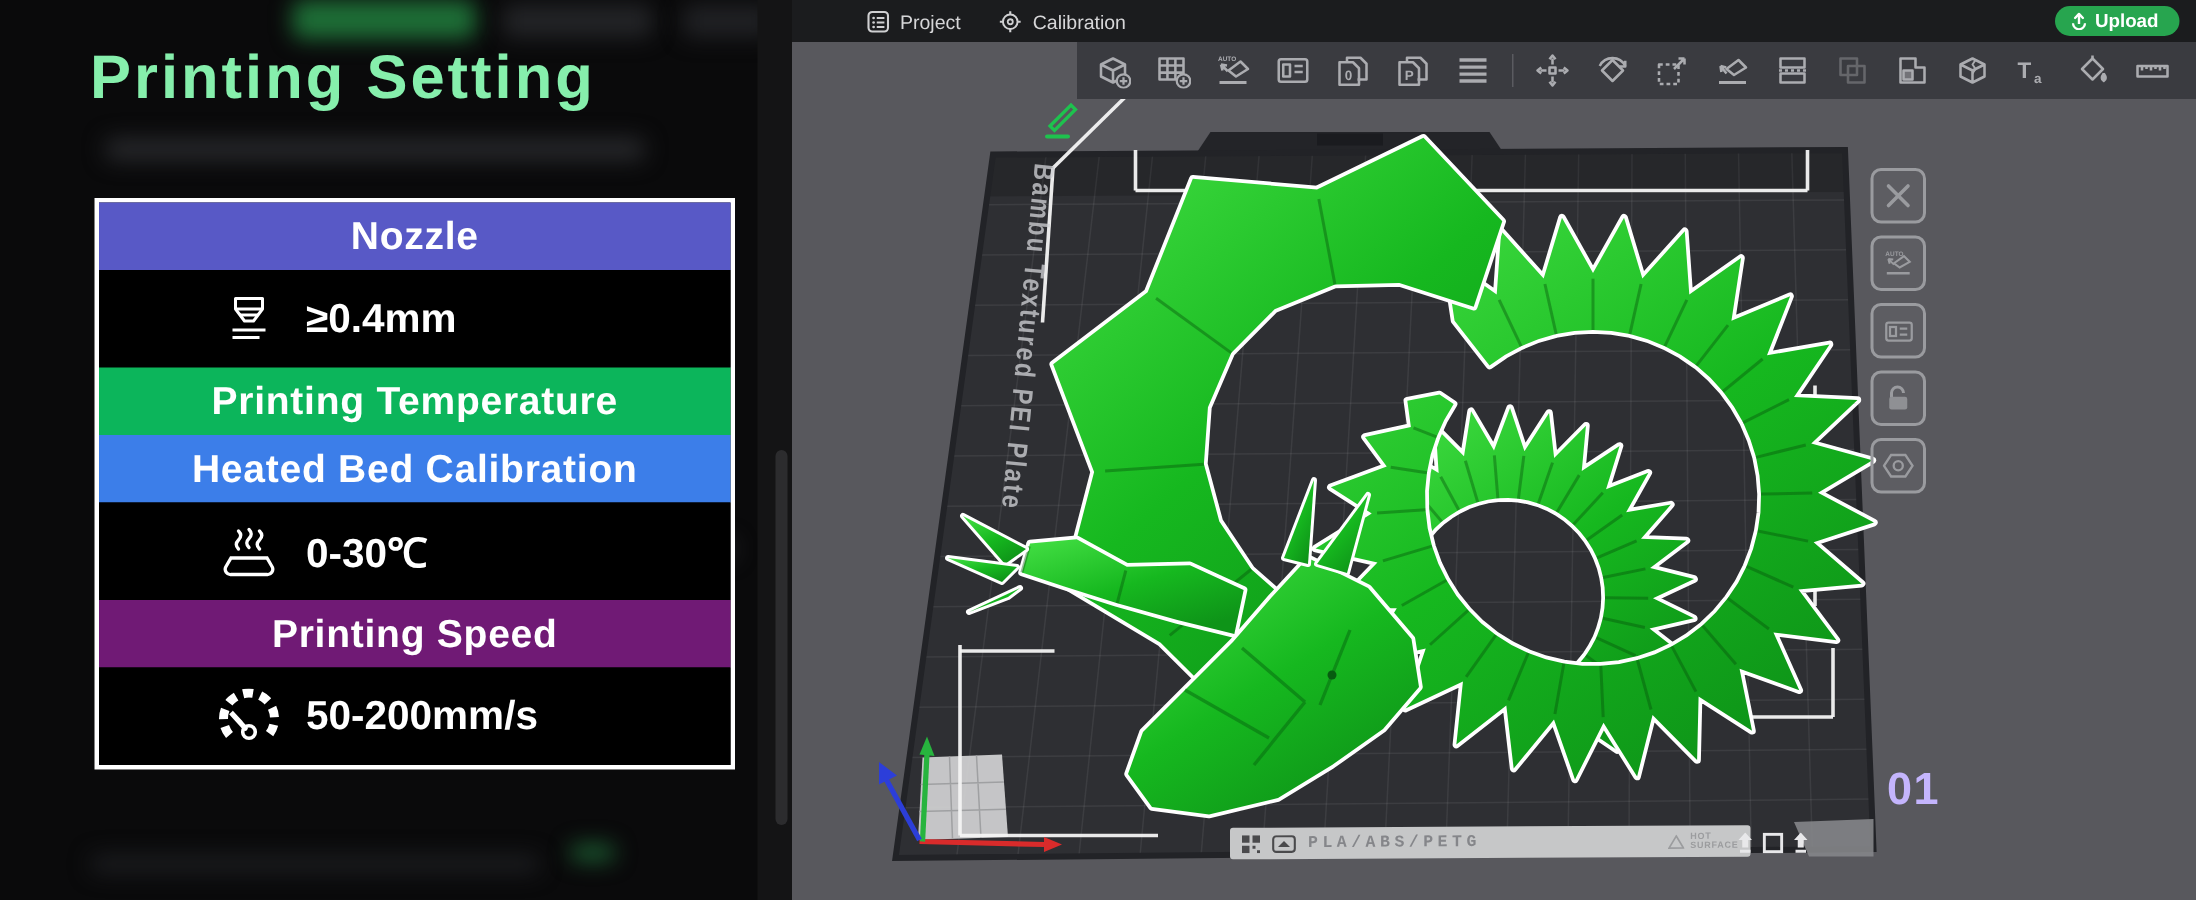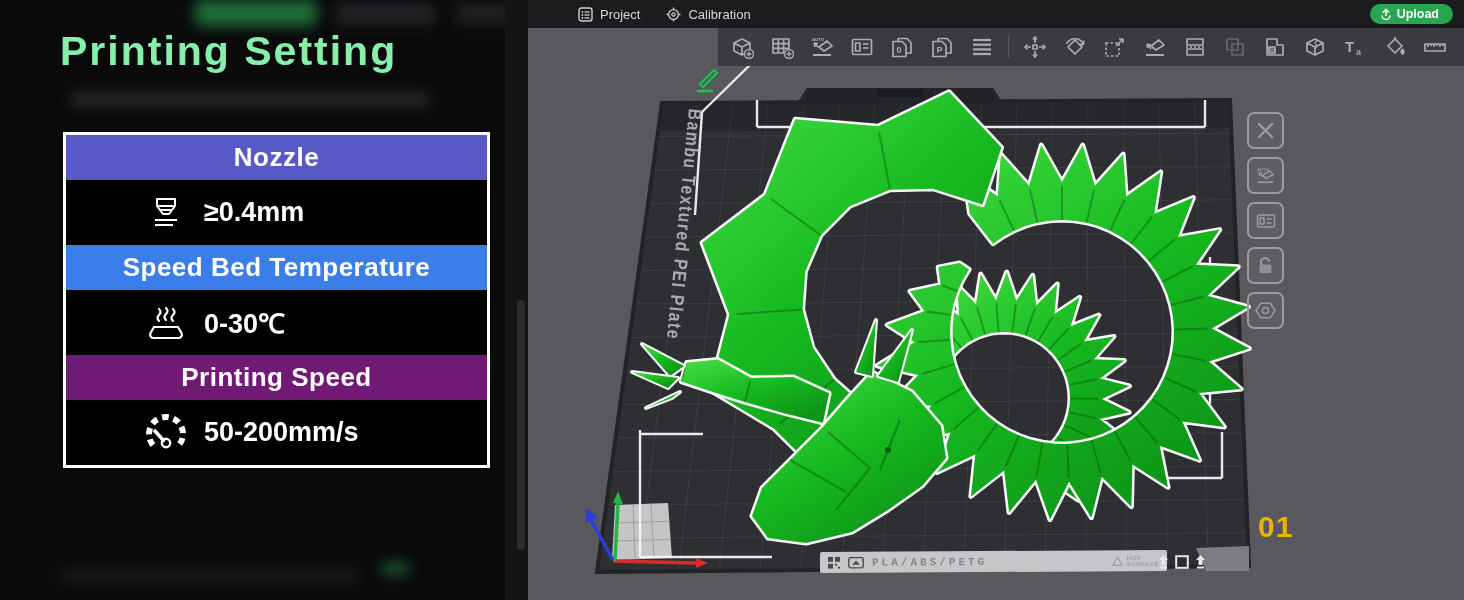--- a/index.html
+++ b/index.html
@@ -36,21 +36,21 @@
     display:flex;align-items:center;gap:12px;padding-left:10px;overflow:hidden;}
   .tool{width:28px;height:28px;display:flex;align-items:center;justify-content:center;flex:0 0 auto;}
   .tool.dim{opacity:.38;}
   .tsep{width:1px;height:22px;background:#5a5b60;flex:0 0 auto;}
 
   .side-tools{position:absolute;left:719px;top:112px;display:flex;flex-direction:column;gap:8px;}
   .sbtn{width:37px;height:37px;border:2px solid #9a9b9f;border-radius:7px;display:flex;align-items:center;justify-content:center;background:rgba(255,255,255,0.03);}
 
   .plate-name{position:absolute;left:178px;top:110px;transform:rotate(95.5deg) scaleX(.82);transform-origin:0 0;
     color:rgba(205,206,210,.78);font-size:19px;font-weight:bold;letter-spacing:2px;white-space:nowrap;}
-  .plate-num{position:absolute;left:730px;top:510px;color:#eab308;font-size:30px;font-weight:bold;letter-spacing:1px;}
+  .plate-num{position:absolute;left:730px;top:510px;color:#c4b5fd;font-size:30px;font-weight:bold;letter-spacing:1px;}
   .pencil{position:absolute;left:164px;top:62px;}
 
   .plate-bar{position:absolute;left:292px;top:551px;width:347px;height:21px;background:#C6C7C8;border-radius:2px;
     display:flex;align-items:center;padding:0 8px;gap:8px;transform:skewY(-.3deg);}
   .plate-bar .mat{color:#85868a;font-size:11px;font-weight:bold;letter-spacing:3px;font-family:"Liberation Mono",monospace;}
   .warn{margin-left:auto;display:flex;align-items:center;gap:4px;color:#9b9c9e;}
   .warn .wtxt{font-size:6px;line-height:6px;font-weight:bold;letter-spacing:.5px;}
   .mini-icons{position:absolute;left:630px;top:551px;display:flex;align-items:center;gap:6px;height:21px;}
 </style>
 </head>
@@ -523,23 +523,26 @@
                 <line x1="10" y1="9" x2="28" y2="9"></line>
                 <line x1="13" y1="13" x2="25" y2="13"></line>
             <line x1="8" y1="23" x2="30" y2="23"></line>
                 <line x1="8" y1="28" x2="26" y2="28"></line>
               </g>
             </svg>
           </span>
         <span>≥0.4mm</span>
         </div>
 
+      <div class="t-row t-head c-green">
+        <span>Printing Temperature</span>
+        </div>
 
       <div class="t-row t-head c-blue">
-        <span>Speed Bed Temperature</span>
+        <span>Heated Bed Calibration</span>
         </div>
       <div class="t-row t-val">
         <span class="ticon">
           <svg width="42" height="36" viewBox="0 0 42 36">
               <g stroke="#fff" stroke-width="2.2" fill="none" stroke-linecap="round">
             <path d="M9,22 H33 L36.5,28 a3.5,3.5 0 0 1 -3.5,5 H9 a3.5,3.5 0 0 1 -3.5,-5 Z"></path>
             <path d="M14,4 q3,3 0,6 q-3,3 0,6"></path>
                 <path d="M21,3 q3,3 0,6 q-3,3 0,6"></path>
                 <path d="M28,4 q3,3 0,6 q-3,3 0,6"></path>
               </g>

